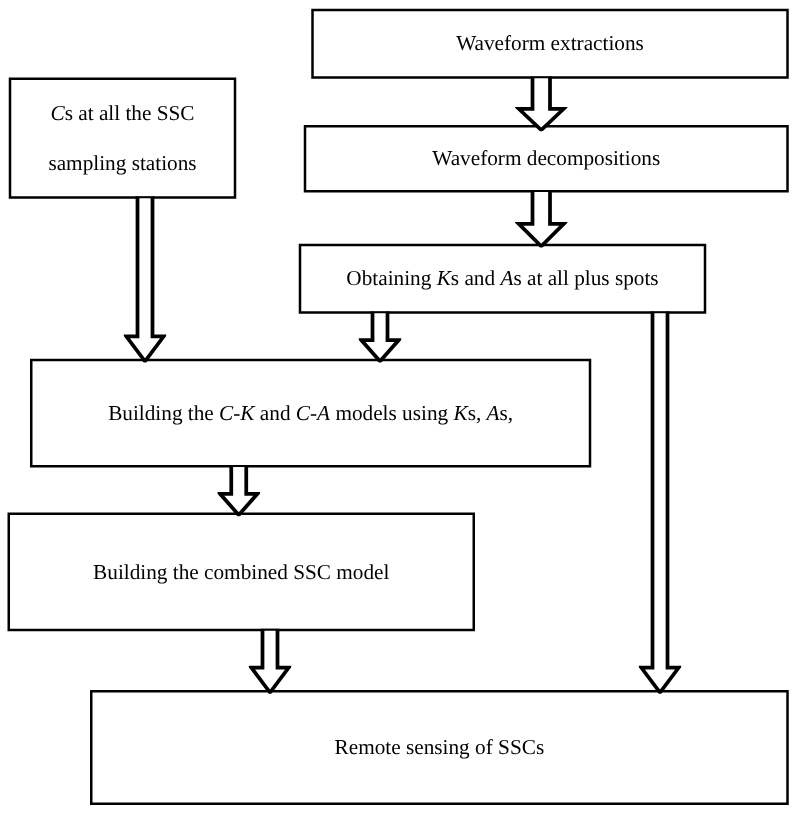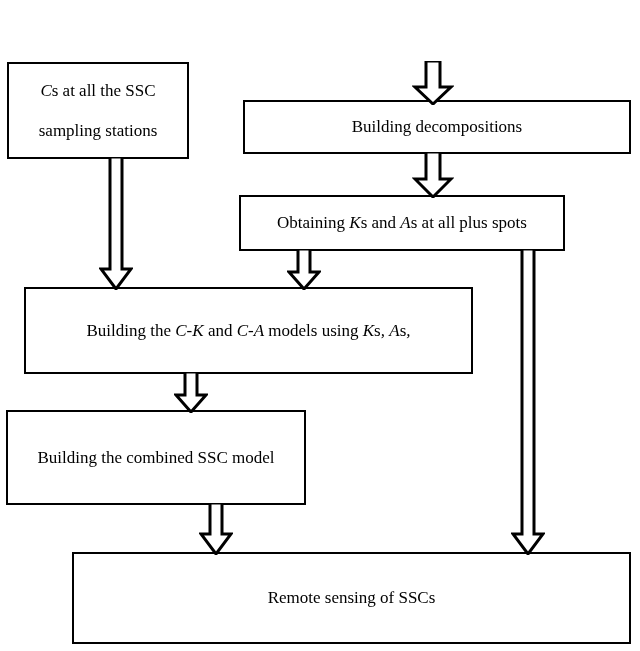--- a/index.html
+++ b/index.html
@@ -55,39 +55,42 @@
     stroke: #000000;
     stroke-width: 3;
     stroke-linejoin: miter;
   }
 </style>
 </head>
 <body>
 
 <div id="flowchart-root">
 
+  <div class="node" style="left:249px; top:7px; width:382px; height:56px;">
+    <span class="line">Waveform extractions</span>
+  </div>
 
   <div class="node tight" style="left:7px; top:62px; width:182px; height:97px;">
     <span class="line"><em>C</em><span>s at all the SSC</span></span>
     <span class="line">sampling stations</span>
   </div>
 
   <div class="node" style="left:243px; top:100px; width:388px; height:54px;">
-    <span class="line">Building decompositions</span>
+    <span class="line">Waveform decompositions</span>
   </div>
 
   <div class="node" style="left:239px; top:195px; width:326px; height:56px;">
     <span class="line">Obtaining <em>K</em>s and <em>A</em>s at all plus spots</span>
   </div>
 
   <div class="node tight" style="left:6px; top:287px; width:449px; height:87px;margin-left:18px;">
     <span class="line">Building the <em>C-K</em> and <em>C-A</em> models using <em>K</em>s<em>,</em> <em>A</em>s<em>,</em></span>
   </div>
 
-  <div class="node" style="left:6px; top:410px; width:300px; height:95px;">
+  <div class="node" style="left:6px; top:410px; width:374px; height:95px;">
     <span class="line">Building the combined SSC model</span>
   </div>
 
   <div class="node" style="left:72px; top:552px; width:559px; height:92px;">
     <span class="line">Remote sensing of SSCs</span>
   </div>
 
   <div class="arrow" style="left:412px; top:61px; width:42px; height:44px;">
     <svg viewBox="0 0 42 44" width="42" height="44" preserveAspectRatio="none">
       <polygon points="14,0 28,0 28,26 39,26 21,43 3,26 14,26"></polygon>

